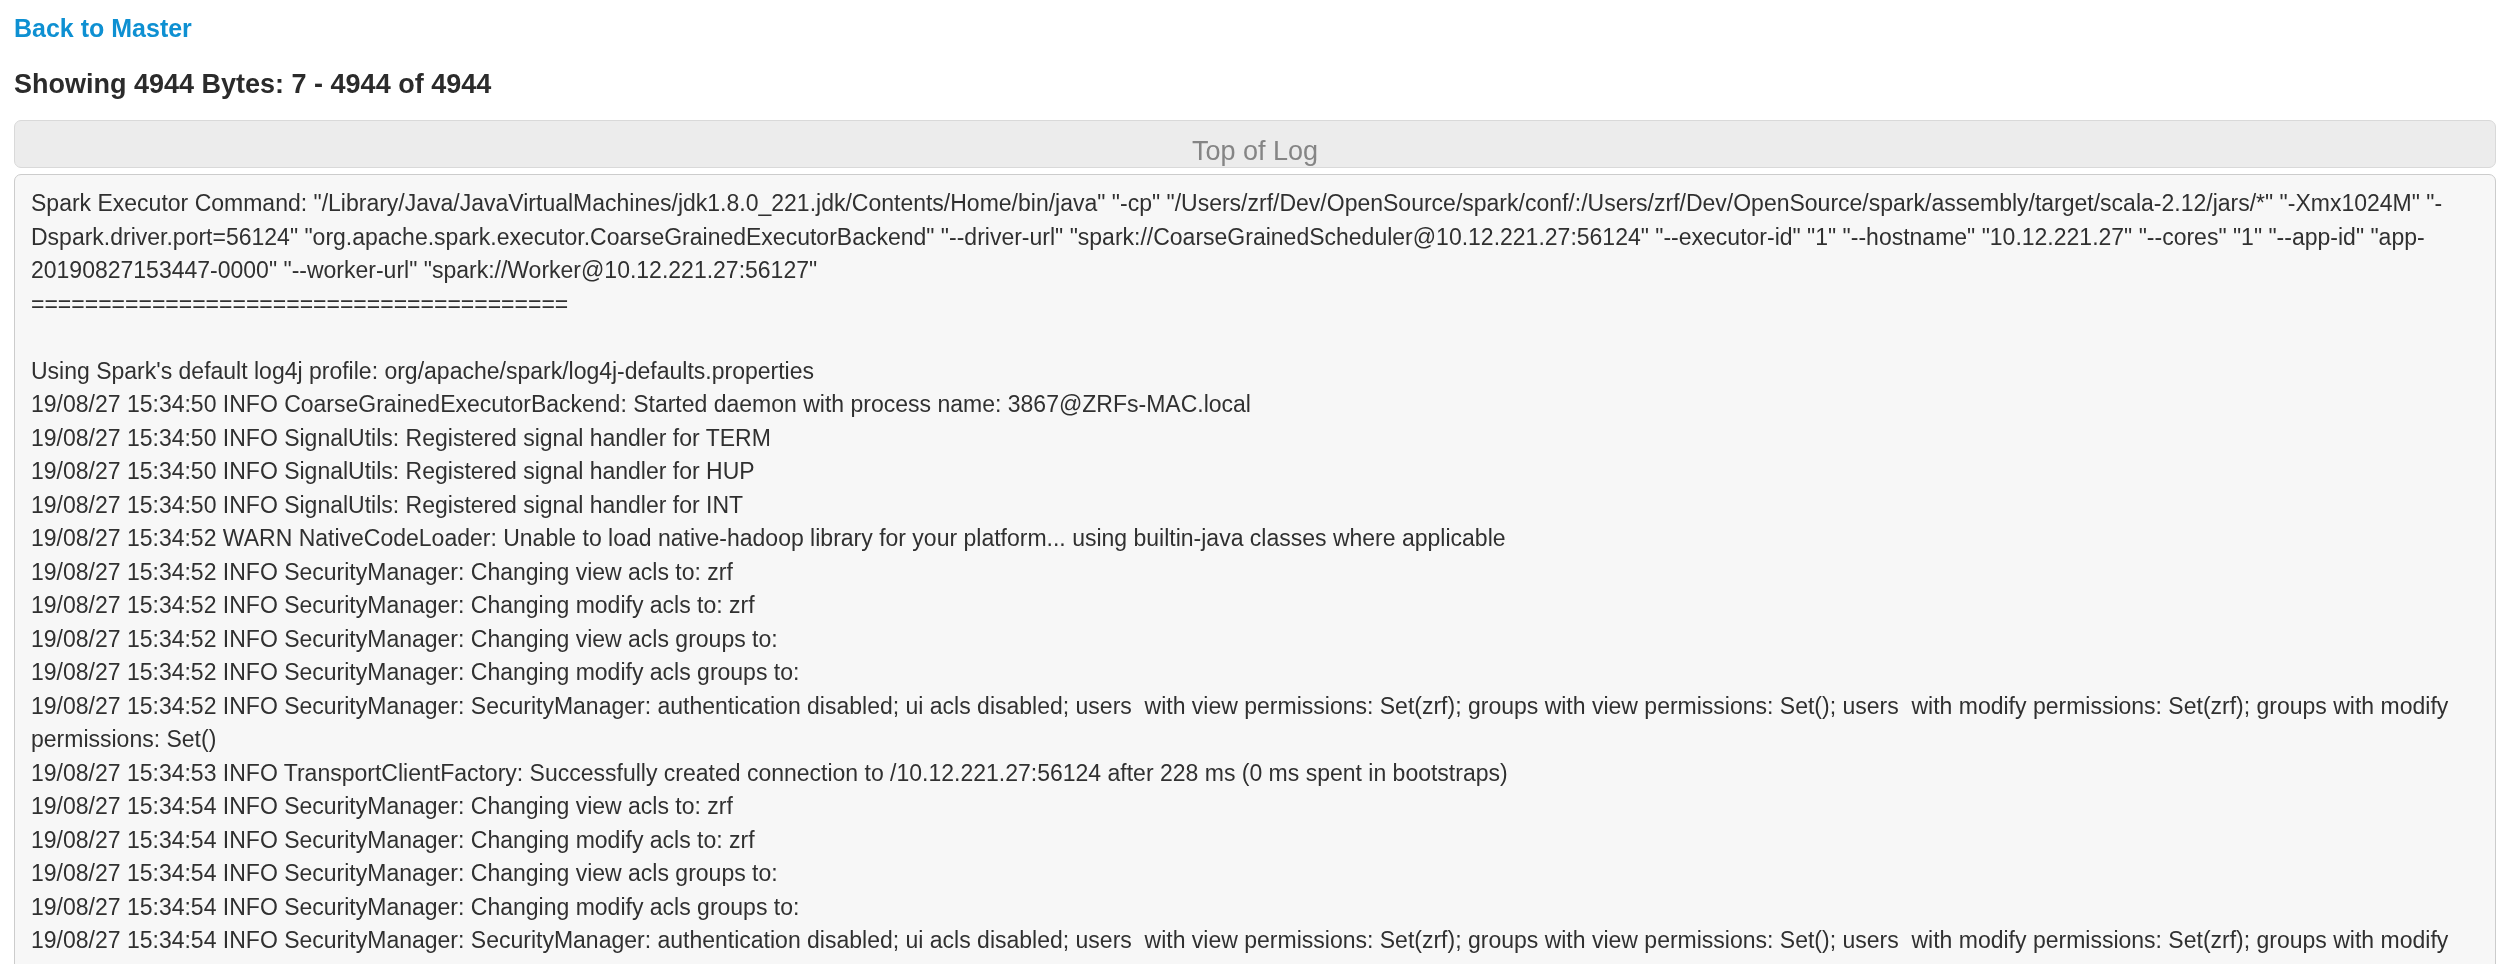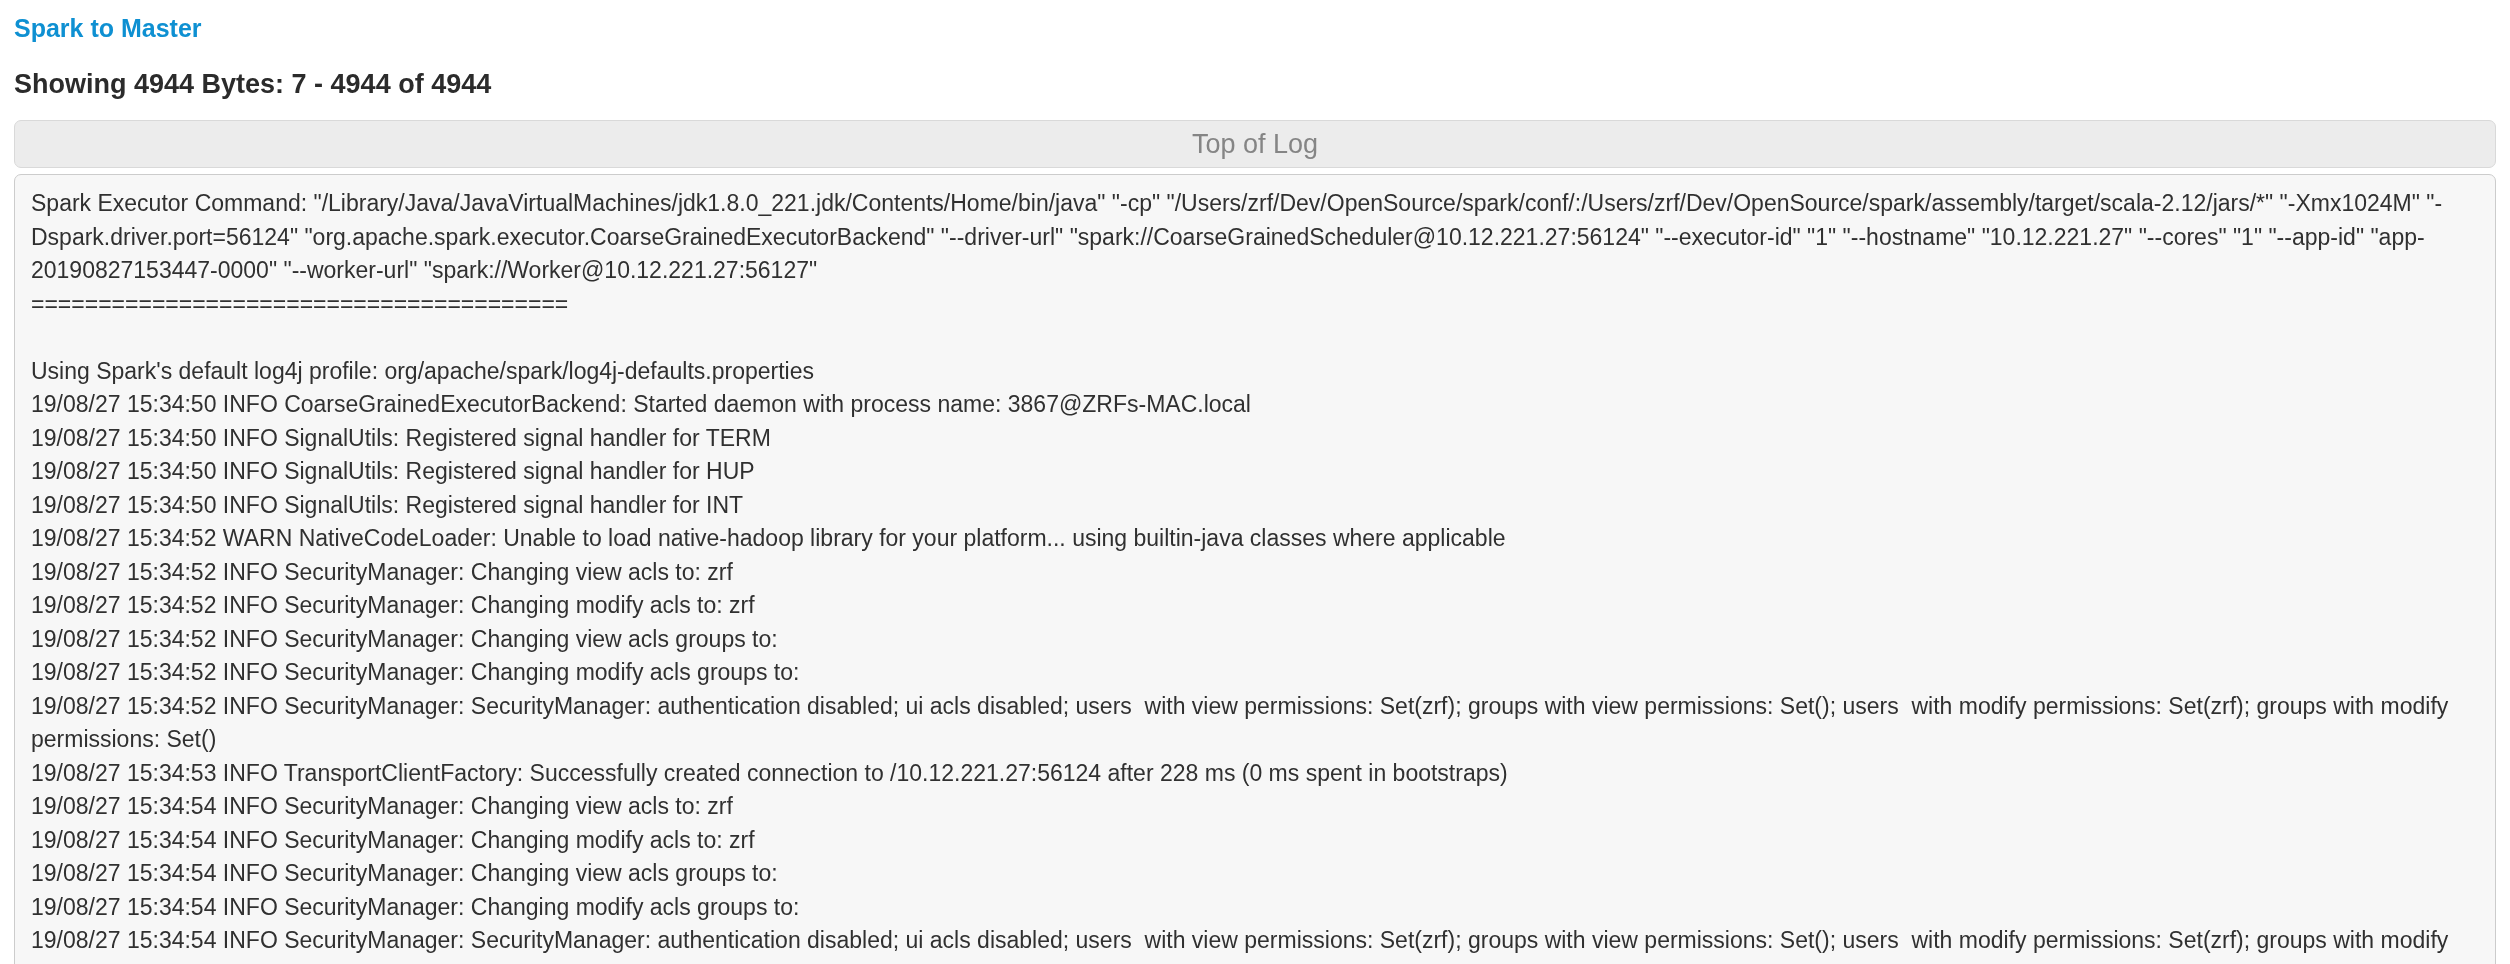--- a/index.html
+++ b/index.html
@@ -30,21 +30,21 @@
     font-weight: 600;
     color: #2b2b2b;
     margin: 26px 0 20px 0;
   }
   .log-header {
     background: #ececec;
     border: 1px solid #d9d9d9;
     border-radius: 7px;
     height: 48px;
     display: flex;
-    align-items: center;
+    align-items: flex-end;
     justify-content: center;
     color: #858585;
     font-size: 27px;
     font-weight: 400;
   }
   .log-pane {
     margin-top: 6px;
     background: #f7f7f7;
     border: 1px solid #cccccc;
     border-radius: 7px;
@@ -59,21 +59,21 @@
     line-height: 33.5px;
     color: #303030;
     font-weight: 400;
   }
 </style>
 </head>
 <body>
 
 <div class="page">
 
-  <a class="back-link">Spark to Master</a>
+  <a class="back-link">Back to Master</a>
 
   <div class="byte-range">Showing 4944 Bytes: 7 - 4944 of 4944</div>
 
   <div class="log-header">
     <span>Top of Log</span>
   </div>
 
   <div class="log-pane">
     <div class="log-text">Spark Executor Command: "/Library/Java/JavaVirtualMachines/jdk1.8.0_221.jdk/Contents/Home/bin/java" "-cp" "/Users/zrf/Dev/OpenSource/spark/conf/:/Users/zrf/Dev/OpenSource/spark/assembly/target/scala-2.12/jars/*" "-Xmx1024M" "-Dspark.driver.port=56124" "org.apache.spark.executor.CoarseGrainedExecutorBackend" "--driver-url" "spark://CoarseGrainedScheduler@10.12.221.27:56124" "--executor-id" "1" "--hostname" "10.12.221.27" "--cores" "1" "--app-id" "app-20190827153447-0000" "--worker-url" "spark://Worker@10.12.221.27:56127"
 ========================================

